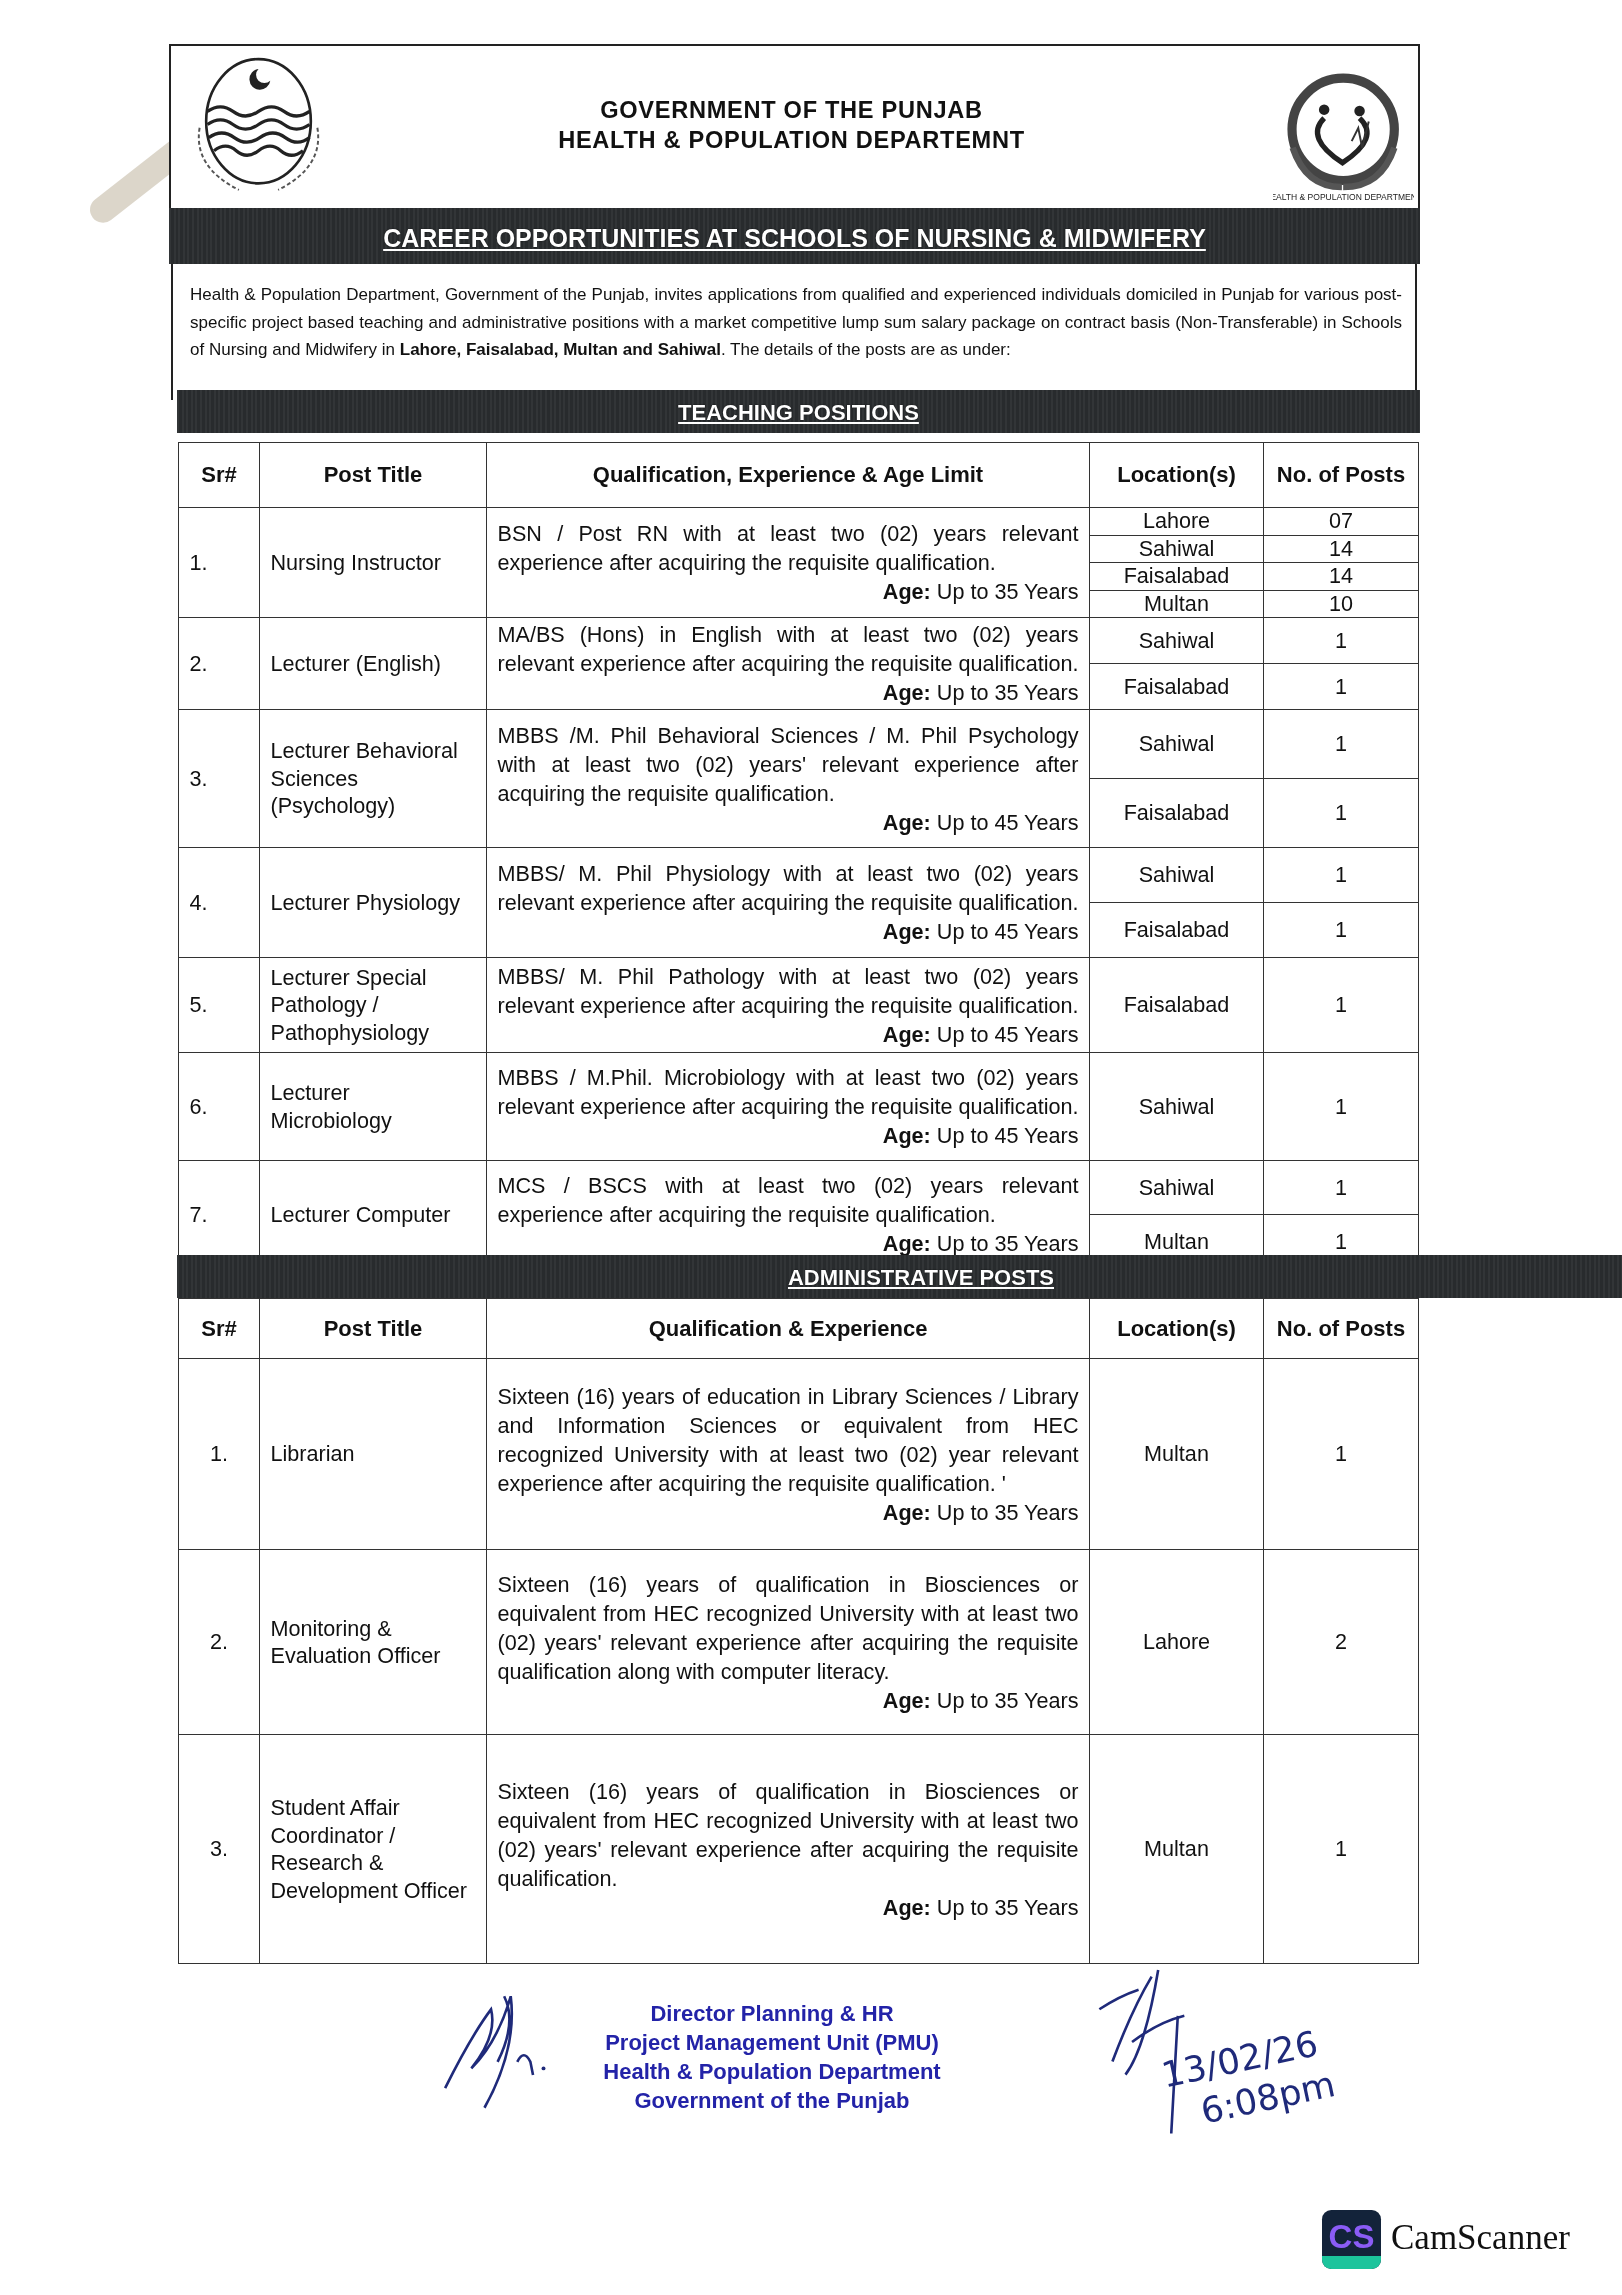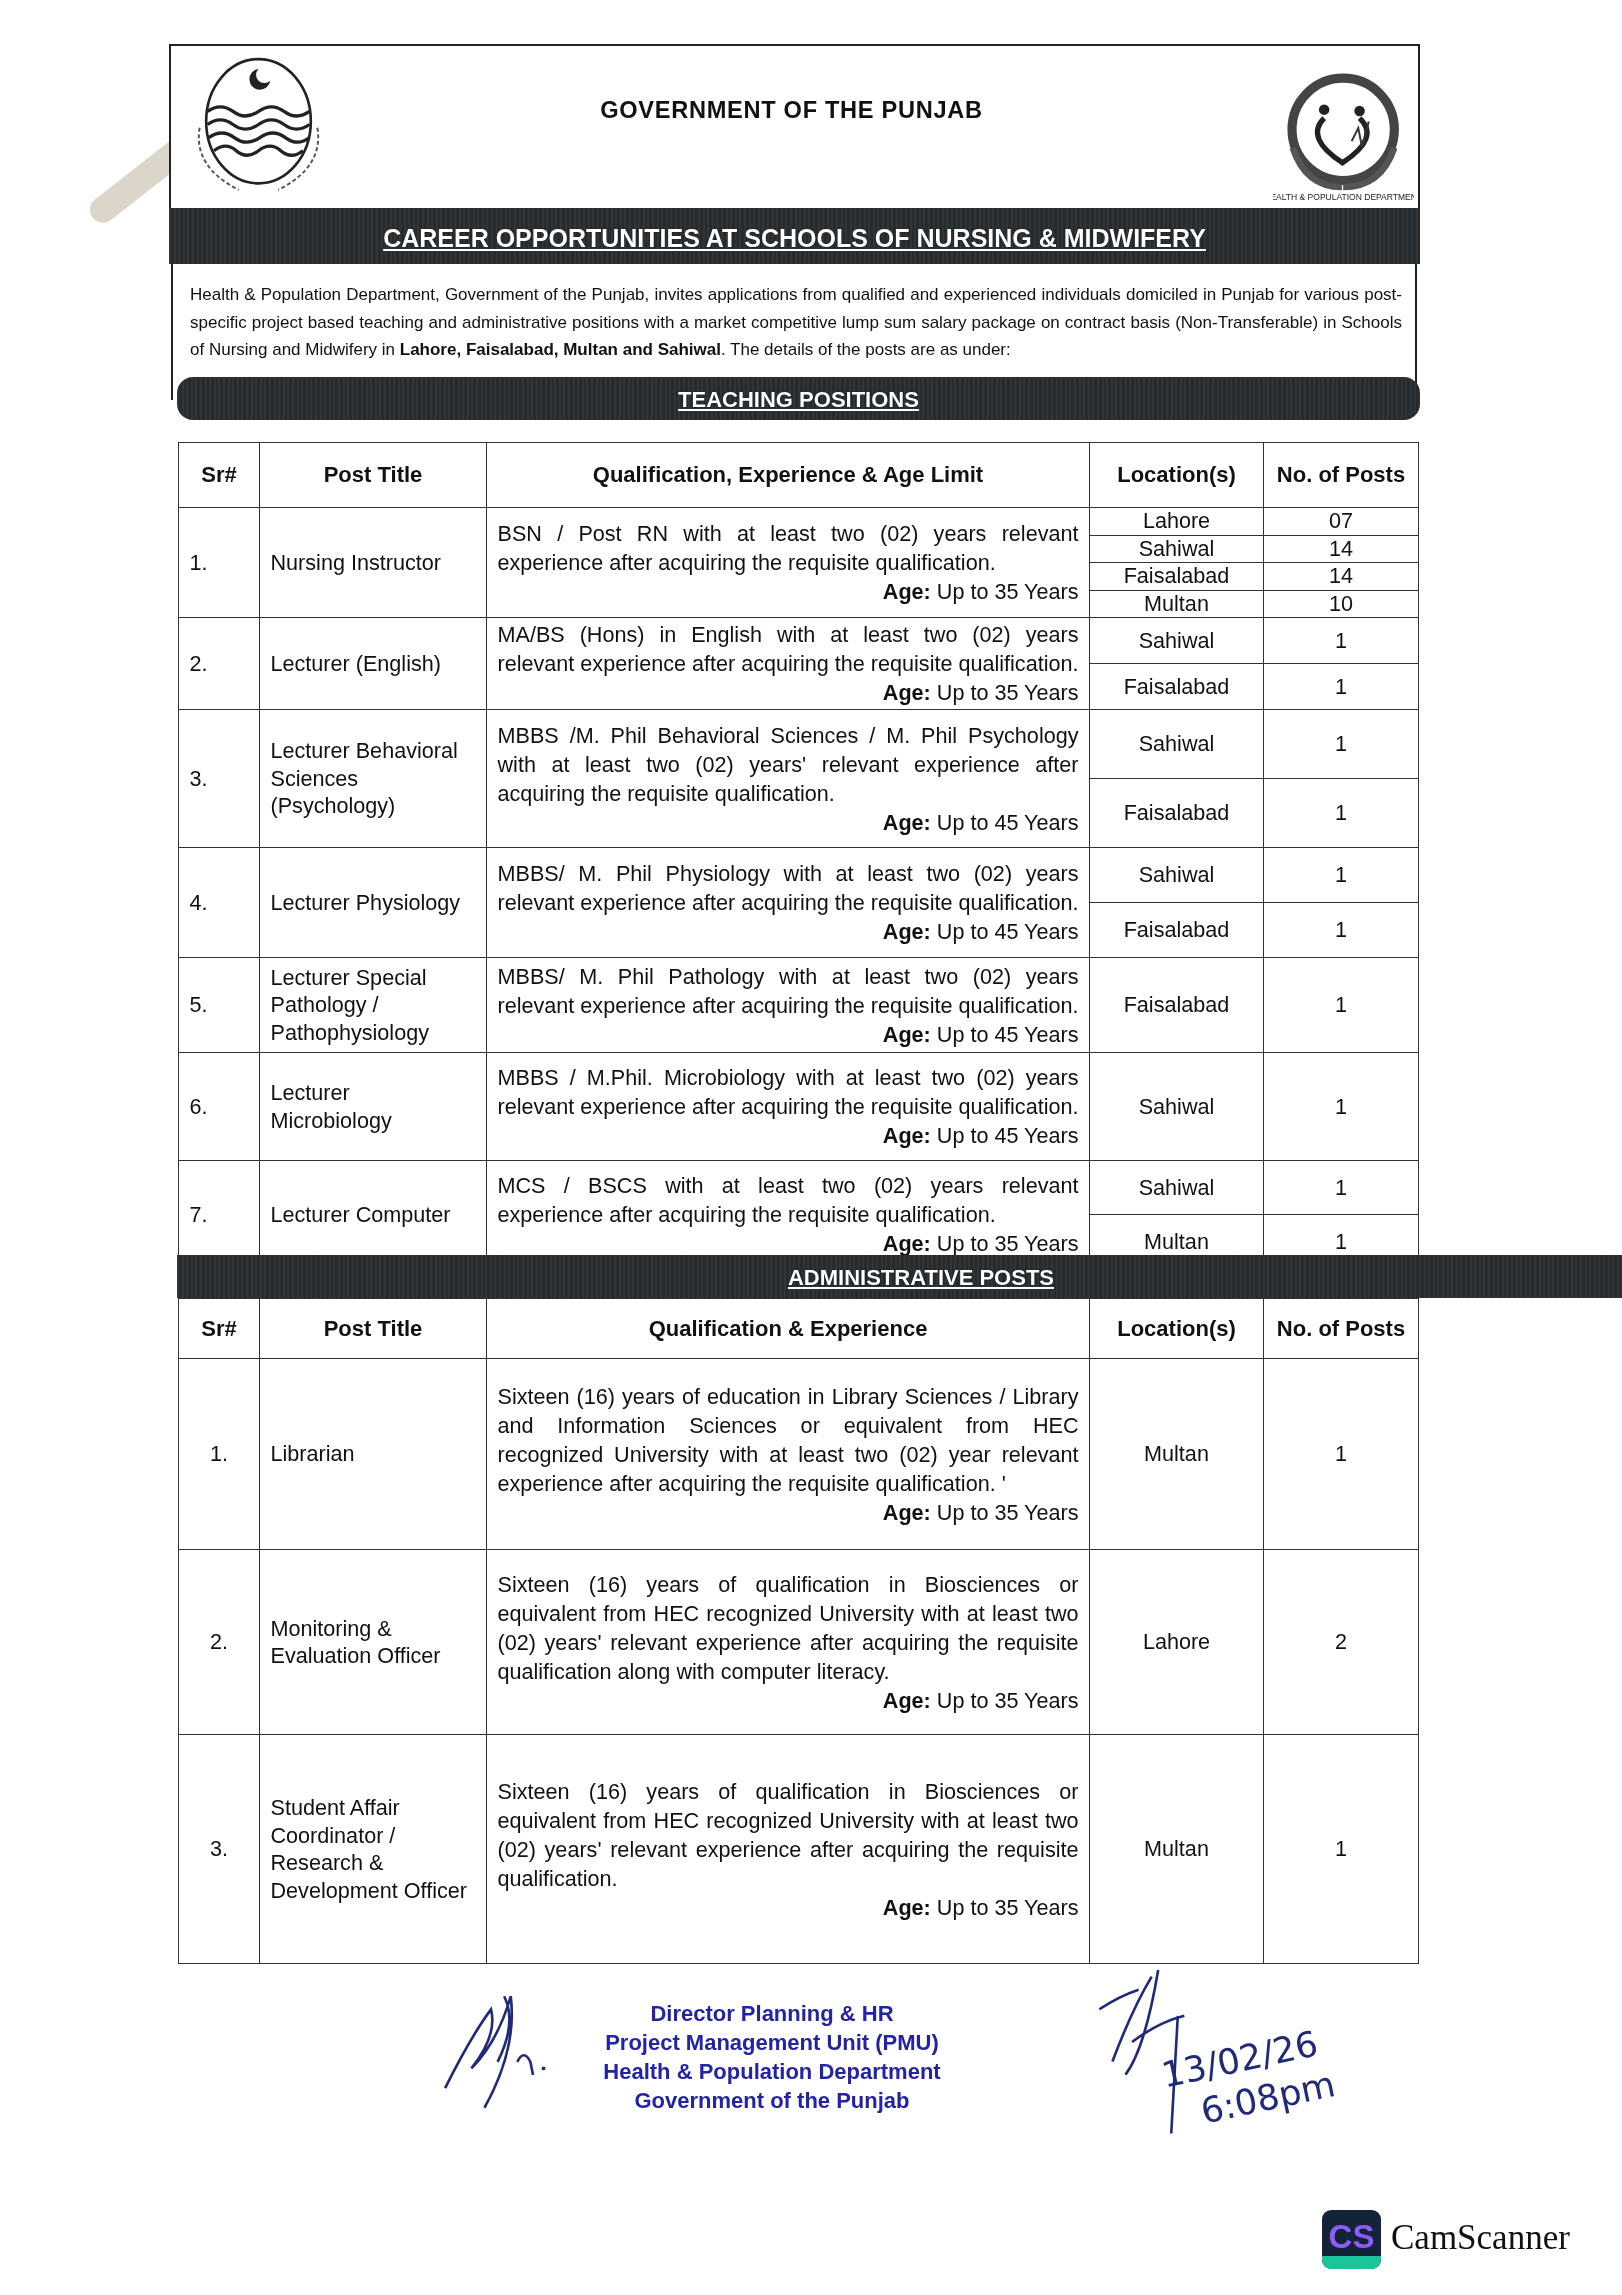--- a/index.html
+++ b/index.html
@@ -12,21 +12,21 @@
   .logo-right { position:absolute; left:1273px; top:69px; width:141px; height:141px; }
   .hdr-title { position:absolute; left:458px; top:95px; width:667px; text-align:center;
                font-weight:bold; font-size:23.6px; line-height:30px; letter-spacing:0.7px; }
   .band { position:absolute; background:#2a2d2f; color:#fff; font-weight:bold; text-align:center;
           background-image:repeating-linear-gradient(90deg, rgba(255,255,255,0.04) 0 2px, rgba(0,0,0,0.05) 2px 4.6px); }
   .band span { text-shadow:0 0 1.3px #000;text-decoration:underline; }
   .band-career { left:169px; top:208px; width:1251px; height:56px; line-height:60px; font-size:25px; }
   .intro { position:absolute; left:171px; top:264px; width:1246px; height:136px; border-left:2px solid #222; border-right:2px solid #222;
            box-sizing:border-box; padding:17px 13px 0 17px; font-size:17px; line-height:27.5px; text-align:justify; }
   .intro b { font-weight:bold; }
-  .band-teach { left:177px; top:377px; width:1243px; height:43px; line-height:46px; font-size:22px;border-radius:16px; }
+  .band-teach { left:177px; top:390px; width:1243px; height:43px; line-height:46px; font-size:22px; }
   .band-admin { left:177px; top:1255px; width:1488px; height:43px; line-height:46px; font-size:22px; }
 
   table.grid { position:absolute; border-collapse:collapse; table-layout:fixed; font-size:21.6px; }
   table.grid td, table.grid th { border:1.3px solid #333; vertical-align:middle; padding:0 10.5px; }
   table.grid th { font-weight:bold; font-size:22px; text-align:center; line-height:27.5px; }
   .c-sr { width:59px; text-align:left; }
   .c-title { width:205px; text-align:left; line-height:27.5px; }
   .c-qual { width:581px; text-align:justify; line-height:29px; }
   .c-loc { width:152px; text-align:center; }
   .c-num { width:133px; text-align:center; }
@@ -58,20 +58,21 @@
     <path d="M42 95 q20 -14 39 0 t39 0 t39 0 t39 0"></path>
     <path d="M42 115 q20 -14 39 0 t39 0 t39 0 t39 0"></path>
     <path d="M44 135 q20 -14 39 0 t39 0 t39 0 t37 0"></path>
     <path d="M52 155 q18 -14 34 0 t34 0 t34 0 t34 0"></path>
   </g>
   <path d="M30 120 q-10 60 60 95 M210 120 q10 60 -60 95" fill="none" stroke="#555" stroke-width="3" stroke-dasharray="6 4"></path>
 </svg>
 
 <div class="hdr-title">
   <div>GOVERNMENT OF THE PUNJAB</div>
+  <div>HEALTH &amp; POPULATION DEPARTEMNT</div>
 </div>
 
 <svg class="logo-right" viewBox="0 0 215 215">
   <circle cx="107" cy="92" r="78" fill="none" stroke="#444" stroke-width="14"></circle>
   <circle cx="78" cy="62" r="8" fill="#222"></circle>
   <circle cx="132" cy="64" r="8" fill="#222"></circle>
   <path d="M78 75 q-30 30 28 68 q58 -38 26 -68" fill="none" stroke="#222" stroke-width="8"></path>
   <path d="M120 110 l10 -20 l6 30 l10 -40" fill="none" stroke="#333" stroke-width="3"></path>
   <path d="M30 120 q20 60 75 60 M185 120 q-20 60 -78 60" fill="none" stroke="#555" stroke-width="10"></path>
   <text x="107" y="200" font-size="13" text-anchor="middle" font-family="Liberation Sans, sans-serif" fill="#222">HEALTH &amp; POPULATION DEPARTMENT</text>

